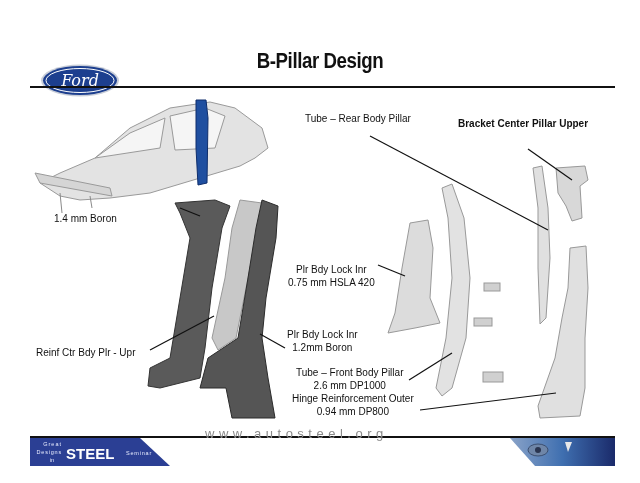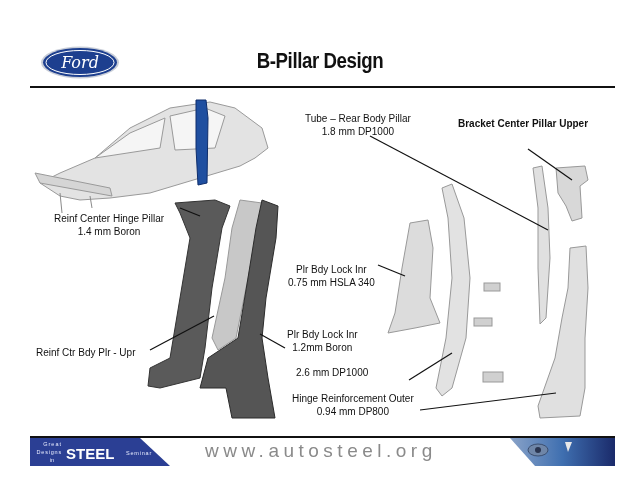--- a/index.html
+++ b/index.html
@@ -1,24 +1,24 @@
 <!DOCTYPE html>
 <html><head>
 <meta charset="utf-8">
 <style>
   html, body { margin:0; padding:0; }
   body { width:640px; height:483px; background:#ffffff; position:relative; overflow:hidden; font-family:"Liberation Sans", sans-serif; color:#111; }
   .abs { position:absolute; }
   .title { left:220px; top:48px; width:200px; text-align:center; font-family:"Liberation Sans", sans-serif; font-weight:bold; font-size:22px; letter-spacing:-0.5px; transform:scaleX(0.85); color:#111; }
   .rule { left:30px; top:86px; width:585px; height:2px; background:#111; }
-  .logo { left:40px; top:46px; width:80px; height:33px; }
+  .logo { left:40px; top:64px; width:80px; height:33px; }
   .label { font-size:10px; line-height:13px; text-align:center; color:#111; white-space:nowrap; }
   .footer-rule { left:30px; top:436px; width:585px; height:2px; background:#111; }
   .banner-left { left:30px; top:438px; width:140px; height:28px; }
-  .url { left:205px; top:440px; font-size:19px; letter-spacing:4.5px; color:#8a8a8a; }
+  .url { left:205px; top:426px; font-size:13px; letter-spacing:4.5px; color:#8a8a8a; }
   .banner-right { left:510px; top:438px; width:105px; height:28px; }
   svg { display:block; }
 </style>
 </head>
 <body>
 
 <div class="abs logo">
   <svg width="80" height="33" viewBox="0 0 80 33">
     <ellipse cx="40" cy="16.5" rx="39" ry="16" fill="#c9ced8"></ellipse>
     <ellipse cx="40" cy="16.5" rx="37" ry="14.5" fill="#1d3f8f"></ellipse>
@@ -78,41 +78,40 @@
     <line x1="378" y1="177" x2="405" y2="188"></line>
     <line x1="150" y1="262" x2="214" y2="228"></line>
     <line x1="285" y1="260" x2="260" y2="246"></line>
     <line x1="409" y1="292" x2="452" y2="265"></line>
     <line x1="420" y1="322" x2="556" y2="305"></line>
   </g>
 </svg>
 
 <div class="abs label" style="left:305px;top:112px;">
   <div>Tube – Rear Body Pillar</div>
-  <div>1.8 mm DP1000</div>
 </div>
 <div class="abs label" style="left:458px;top:117px;font-weight:bold;">
   <div>Bracket Center Pillar Upper</div>
 </div>
 <div class="abs label" style="left:54px;top:212px;">
-  <div>Reinf Center Hinge Pillar</div>
   <div>1.4 mm Boron</div>
 </div>
 <div class="abs label" style="left:288px;top:263px;">
   <div>Plr Bdy Lock Inr</div>
-  <div>0.75 mm HSLA 340</div>
+  <div>0.75 mm HSLA 420</div>
 </div>
 <div class="abs label" style="left:36px;top:346px;text-align:center;">
   <div>Reinf Ctr Bdy Plr - Upr</div>
 </div>
 <div class="abs label" style="left:287px;top:328px;">
   <div>Plr Bdy Lock Inr</div>
   <div>1.2mm Boron</div>
 </div>
 <div class="abs label" style="left:296px;top:366px;">
+  <div>Tube – Front Body Pillar</div>
   <div>2.6 mm DP1000</div>
 </div>
 <div class="abs label" style="left:292px;top:392px;">
   <div>Hinge Reinforcement Outer</div>
   <div>0.94 mm DP800</div>
 </div>
 
 <div class="abs footer-rule"></div>
 <div class="abs banner-left">
   <svg width="140" height="28" viewBox="0 0 140 28">

